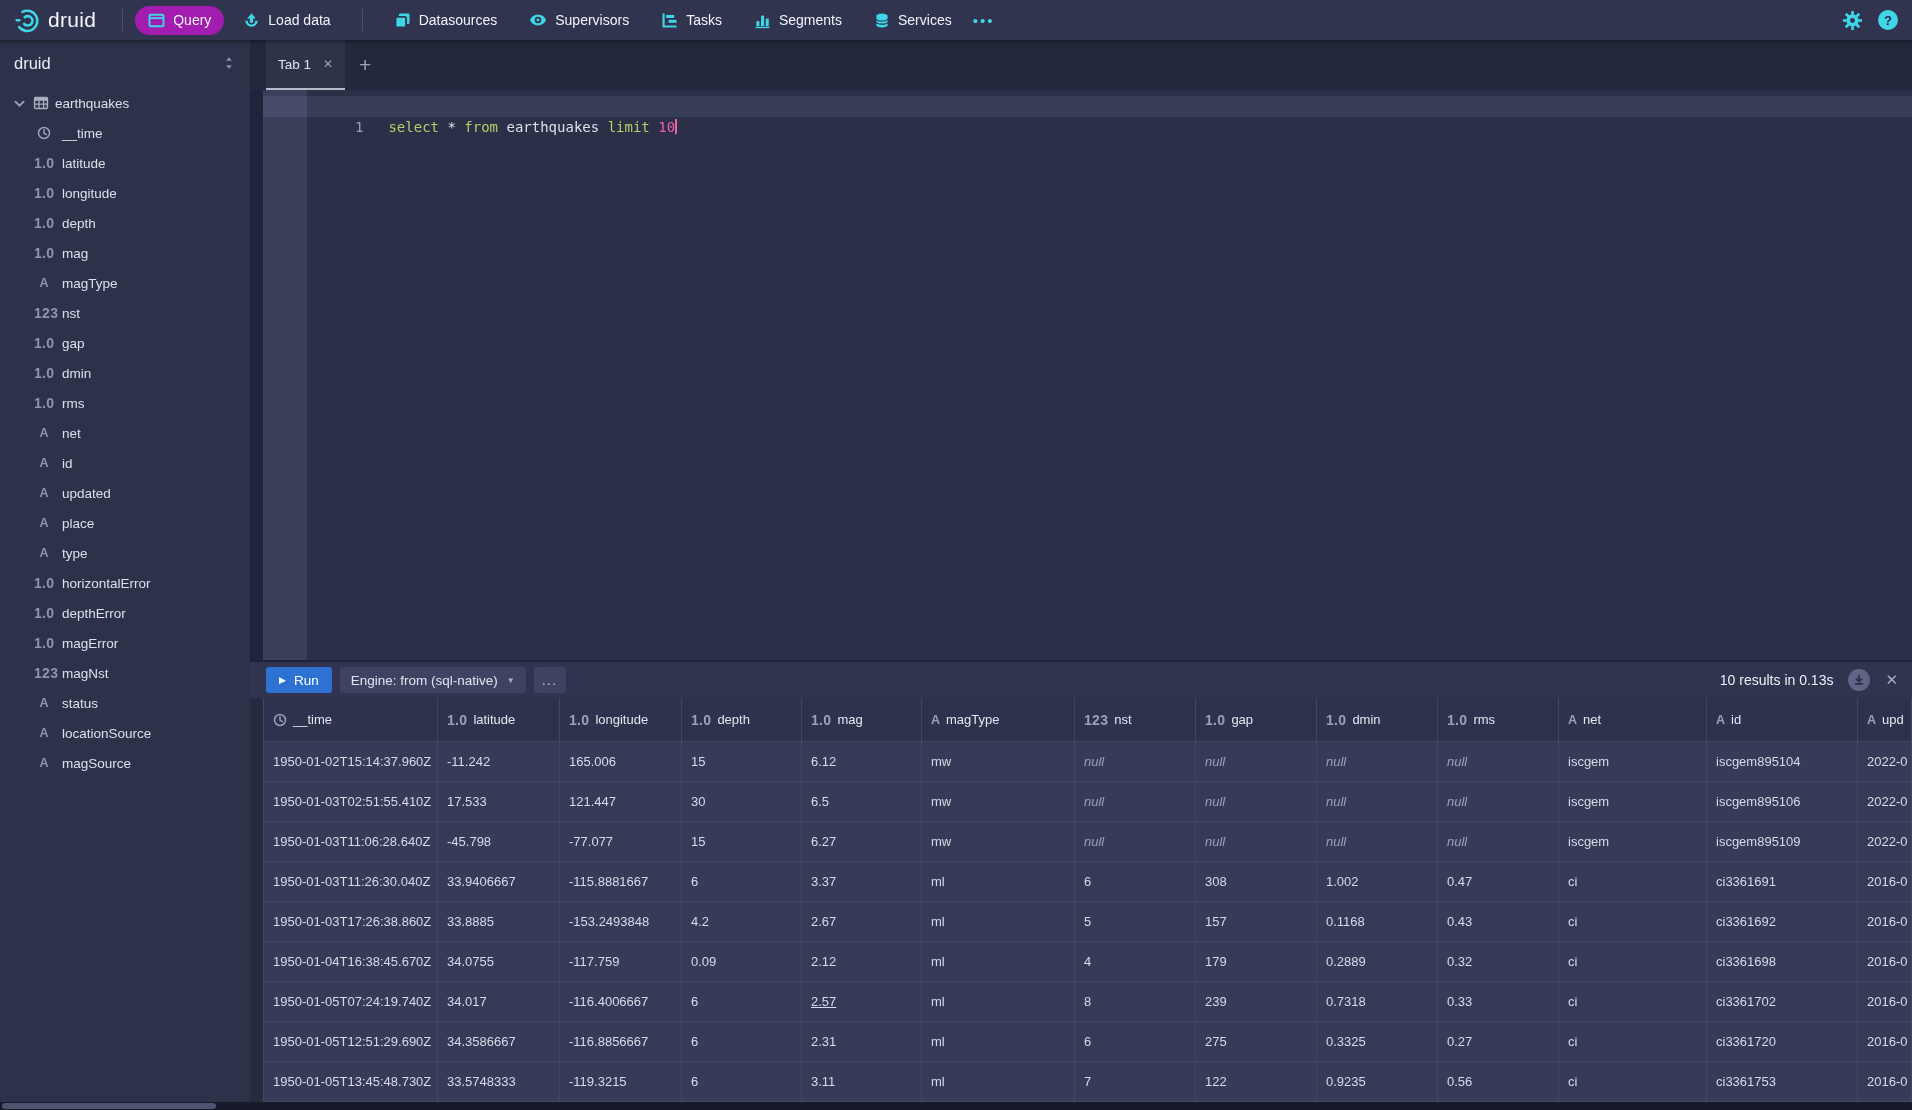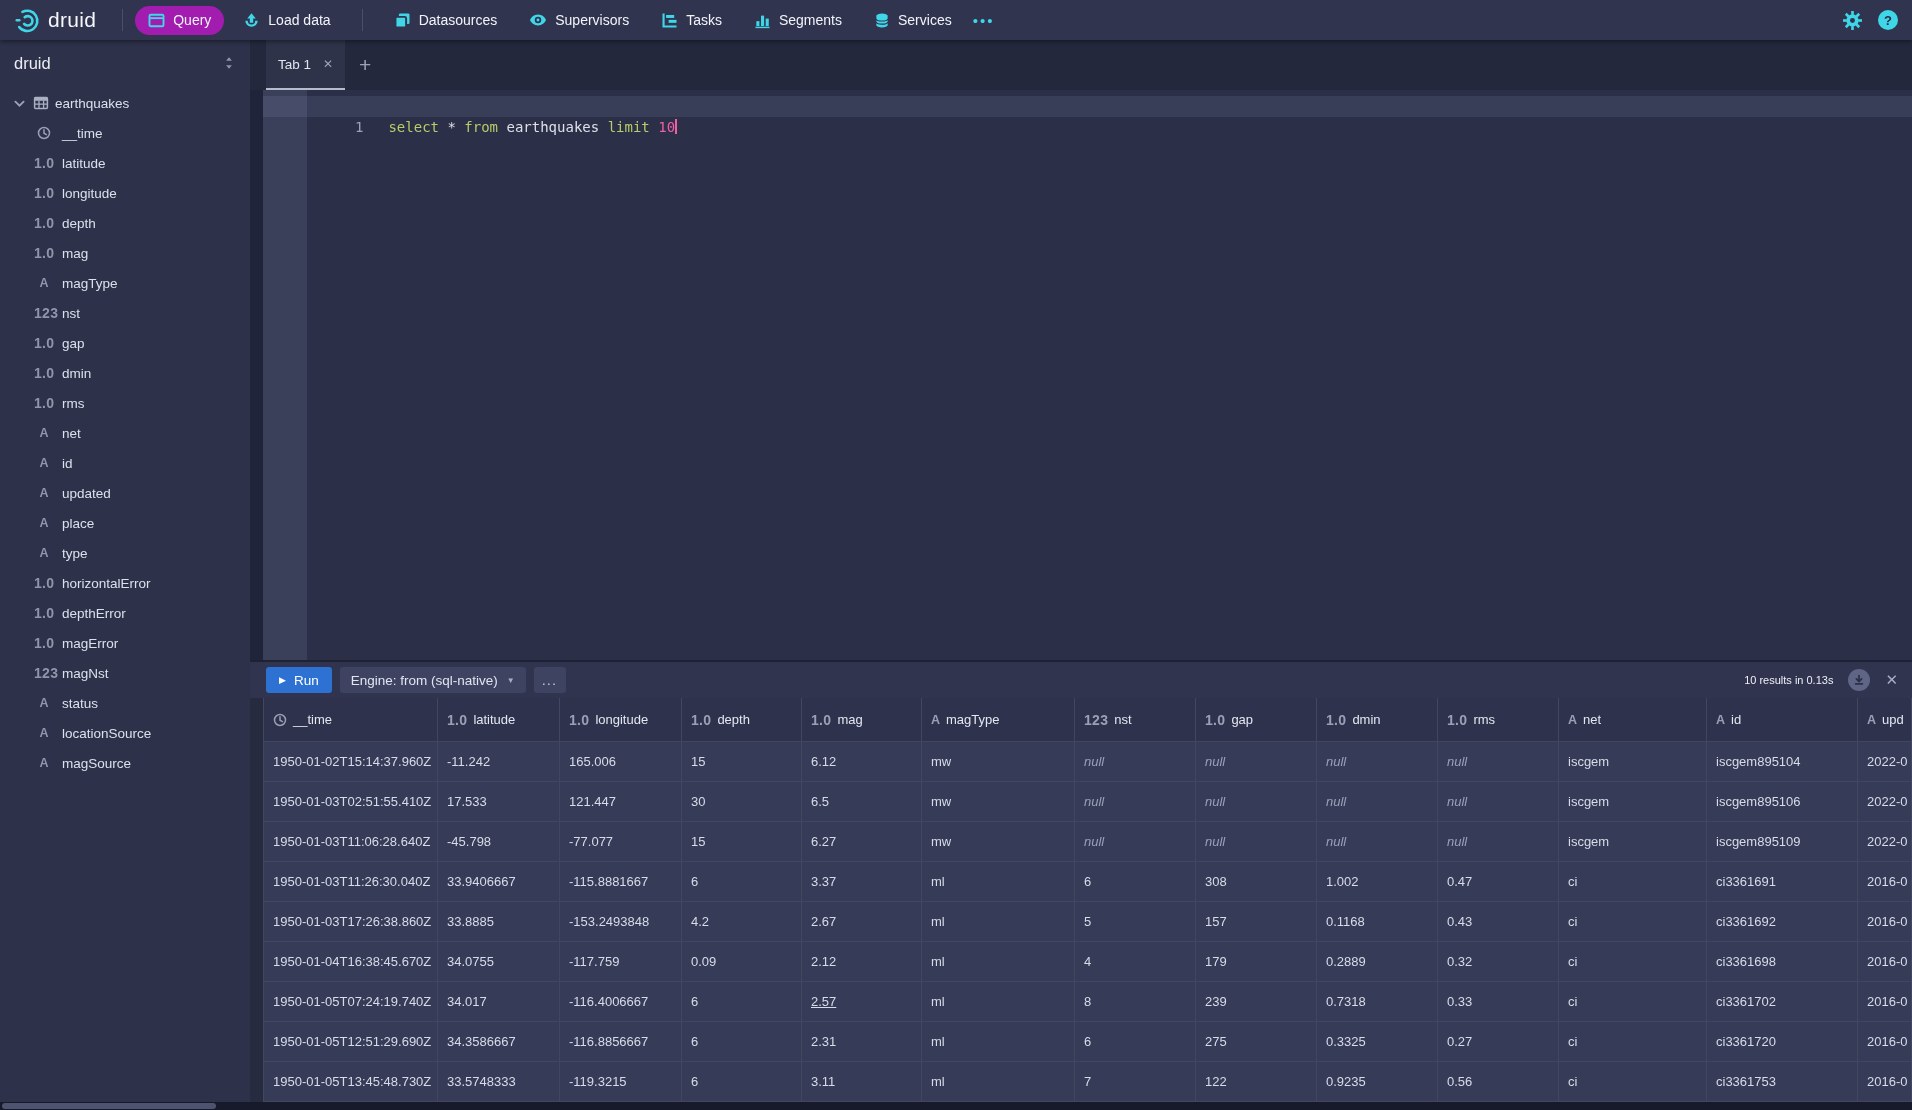--- a/index.html
+++ b/index.html
@@ -58,21 +58,21 @@
 
   
   .runbar { height:38px; background:#30344f; border-top:2px solid #1d2134; display:flex; align-items:center; padding:0 14px 0 16px; }
   .btn { height:26px; border:none; border-radius:3px; display:flex; align-items:center; cursor:pointer; font-size:13.5px; font-family:inherit; }
   .run-btn { background:#2d72d2; color:#fff; padding:0 13px; gap:8px; }
   .run-play { font-size:9px; line-height:1; }
   .engine-btn { background:#3e4362; color:#e2e5f0; padding:0 11px; gap:9px; margin-left:8px; }
   .engine-caret { font-size:8px; color:#a9aec4; }
   .more-btn { background:#3e4362; color:#cdd2e2; width:32px; justify-content:center; letter-spacing:1.5px; font-size:13px; margin-left:8px; }
   .run-right { margin-left:auto; display:flex; align-items:center; gap:15px; }
-  .result-status { font-size:11px; color:#eef0f6; }
+  .result-status { font-size:14px; color:#eef0f6; }
   .dl-circle { width:22px; height:22px; border-radius:50%; background:#5f6585; display:flex; align-items:center; justify-content:center; cursor:pointer; }
   .close-x { color:#a9aec4; font-size:15px; cursor:pointer; }
 
   
   .results { height:404px; position:relative; background:#262b3f; overflow:hidden; padding-left:13px; }
   .rtable { display:flex; flex-direction:column; border-left:1px solid #42465f; }
   .thead { display:flex; height:44px; background:#2e324c; border-bottom:1px solid #42465f; }
   .th { display:flex; align-items:center; gap:6px; padding-left:9px; font-size:13px; color:#e4e7f1; border-right:1px solid #42465f; flex:none; overflow:hidden; white-space:nowrap; cursor:pointer; }
   .th .type-glyph { width:auto; color:#9aa0b5; }
   .tr { display:flex; height:40px; background:#363b57; border-bottom:1px solid #42465f; }

